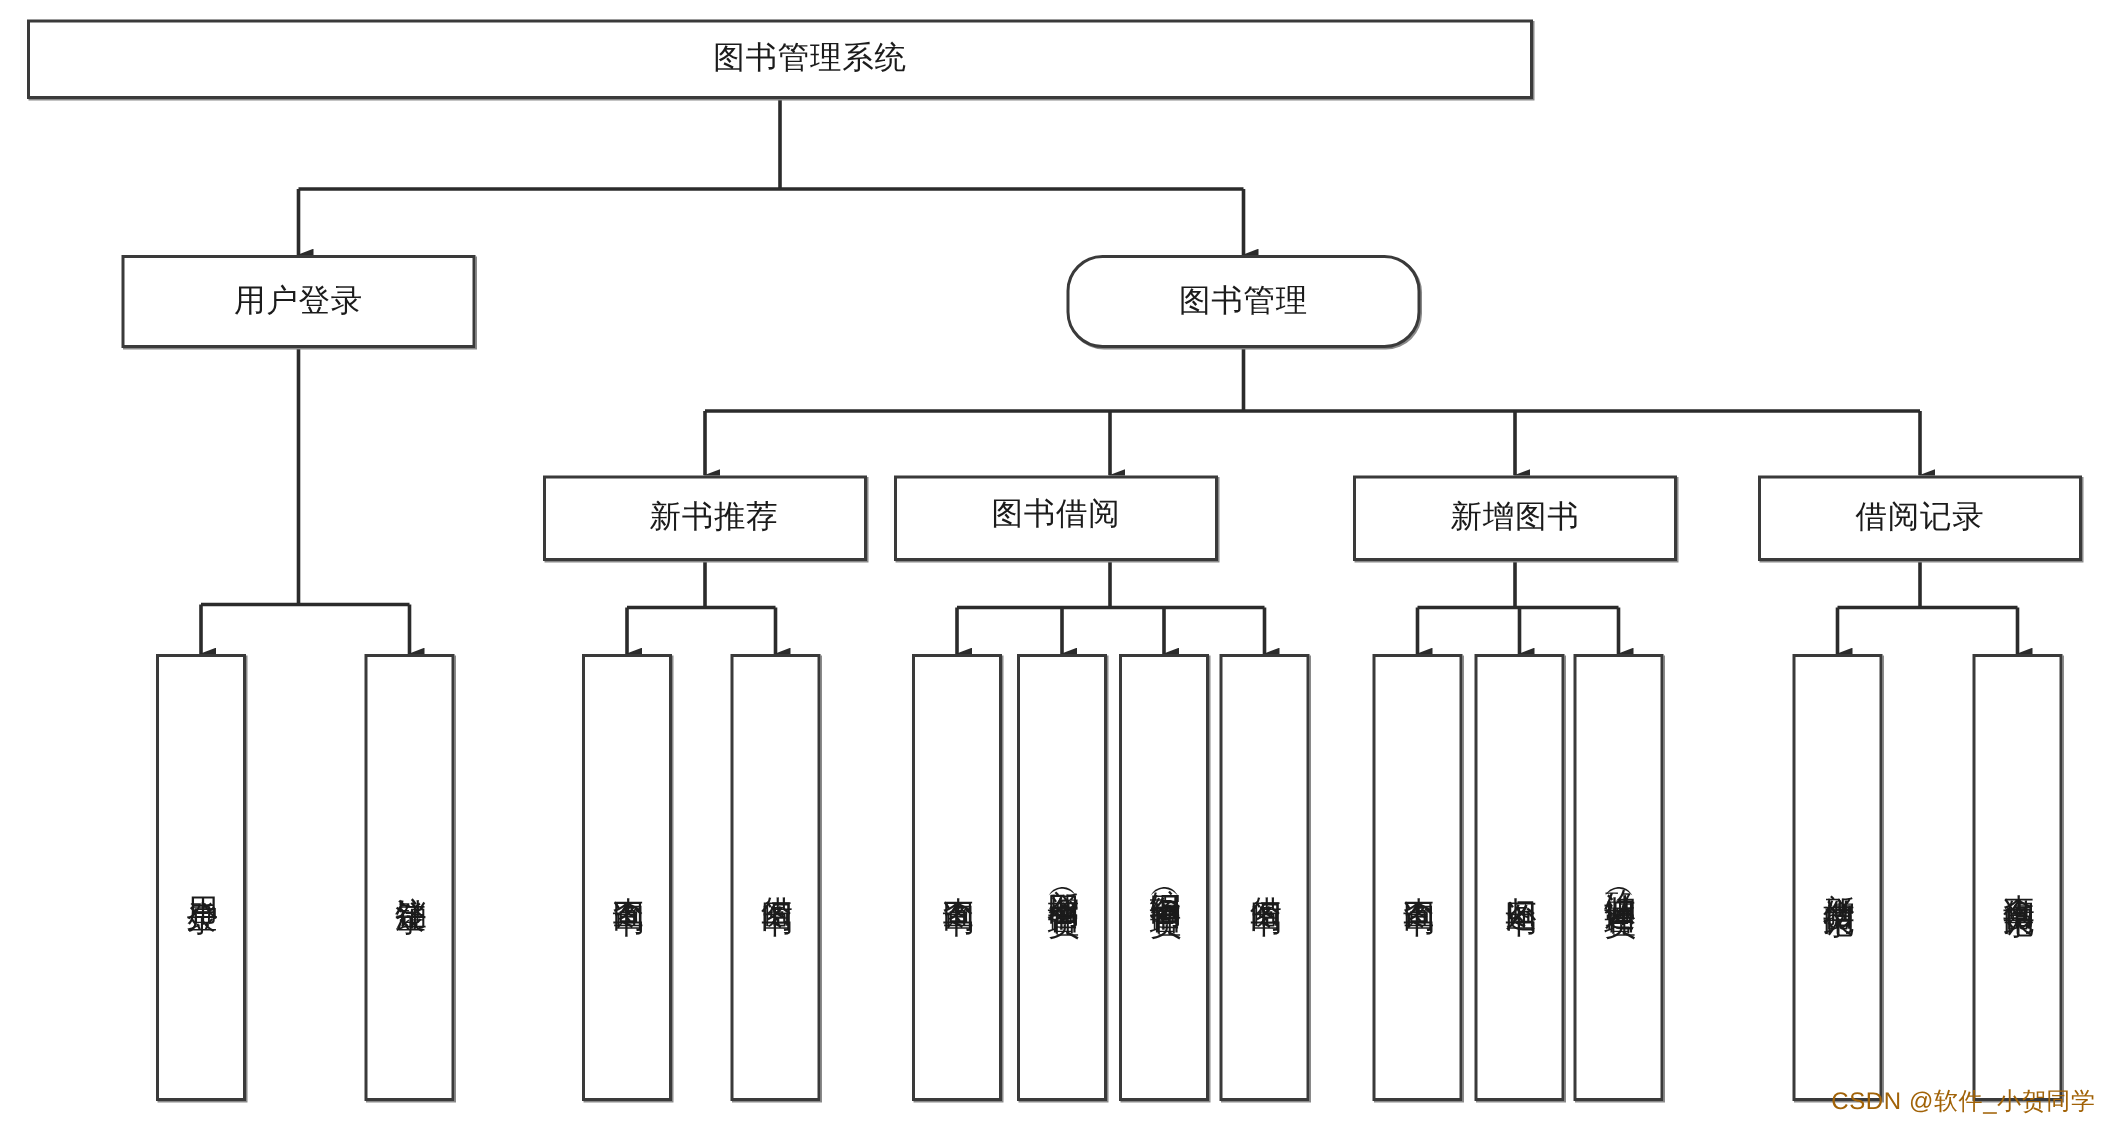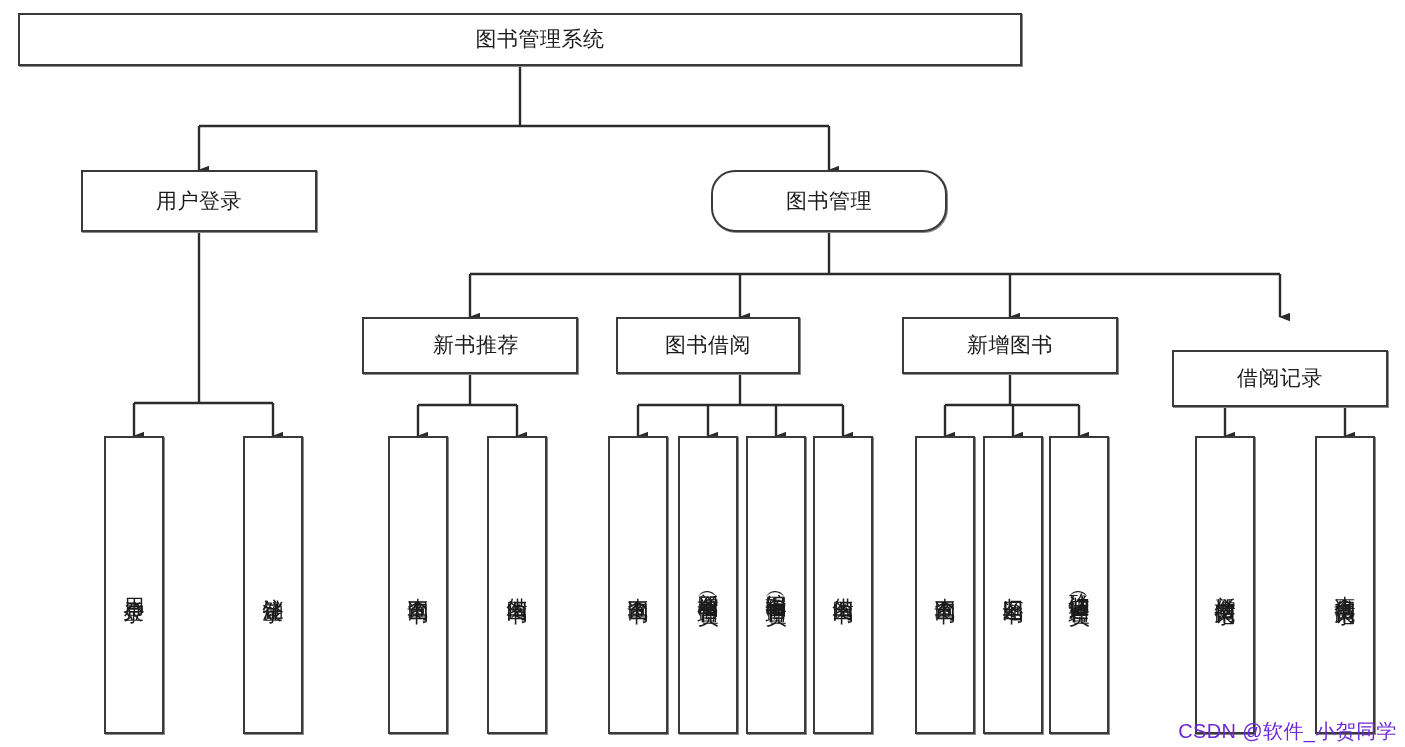--- a/index.html
+++ b/index.html
@@ -49,22 +49,22 @@
     white-space: normal;
     letter-spacing: 2px;
     line-height: 1.05;
     font-size: 21px;
     max-height: 286px;
   }
   .watermark {
     position: absolute;
     right: 8px;
     bottom: 2px;
-    color: #6d28d9;
-    font-size: 20px;
+    color: #a16207;
+    font-size: 16px;
     letter-spacing: 0.4px;
     white-space: nowrap;
   }
 </style>
 </head>
 <body>
 
 <div id="canvas">
   <svg id="wires" xmlns="http://www.w3.org/2000/svg">
     <defs>
@@ -115,27 +115,27 @@
       </div>
       <div class="node" style="left: 81px; top: 170px; width: 236px; height: 62px;">
         <div class="label">用户登录</div>
       </div>
       <div class="node" style="left: 711px; top: 170px; width: 236px; height: 62px; border-radius: 24px;">
         <div class="label">图书管理</div>
       </div>
       <div class="node" style="left: 362px; top: 317px; width: 216px; height: 57px; padding-left: 12px;">
         <div class="label">新书推荐</div>
       </div>
-      <div class="node" style="left: 616px; top: 317px; width: 184px; height: 57px;">
+      <div class="node" style="left: 596px; top: 317px; width: 216px; height: 57px; font-family: Liberation Mono, monospace;">
         <div class="label">图书借阅</div>
       </div>
       <div class="node" style="left: 902px; top: 317px; width: 216px; height: 57px;">
         <div class="label">新增图书</div>
       </div>
-      <div class="node" style="left: 1172px; top: 317px; width: 216px; height: 57px; margin-top: 33px;">
+      <div class="node" style="left: 1172px; top: 317px; width: 216px; height: 57px;">
         <div class="label">借阅记录</div>
       </div>
       <div class="node vertical" style="left: 104px; top: 436px; width: 60px; height: 298px;">
         <div class="label">用户登录</div>
       </div>
       <div class="node vertical" style="left: 243px; top: 436px; width: 60px; height: 298px;">
         <div class="label">注销登录</div>
       </div>
       <div class="node vertical" style="left: 388px; top: 436px; width: 60px; height: 298px;">
         <div class="label">查询图书</div>

